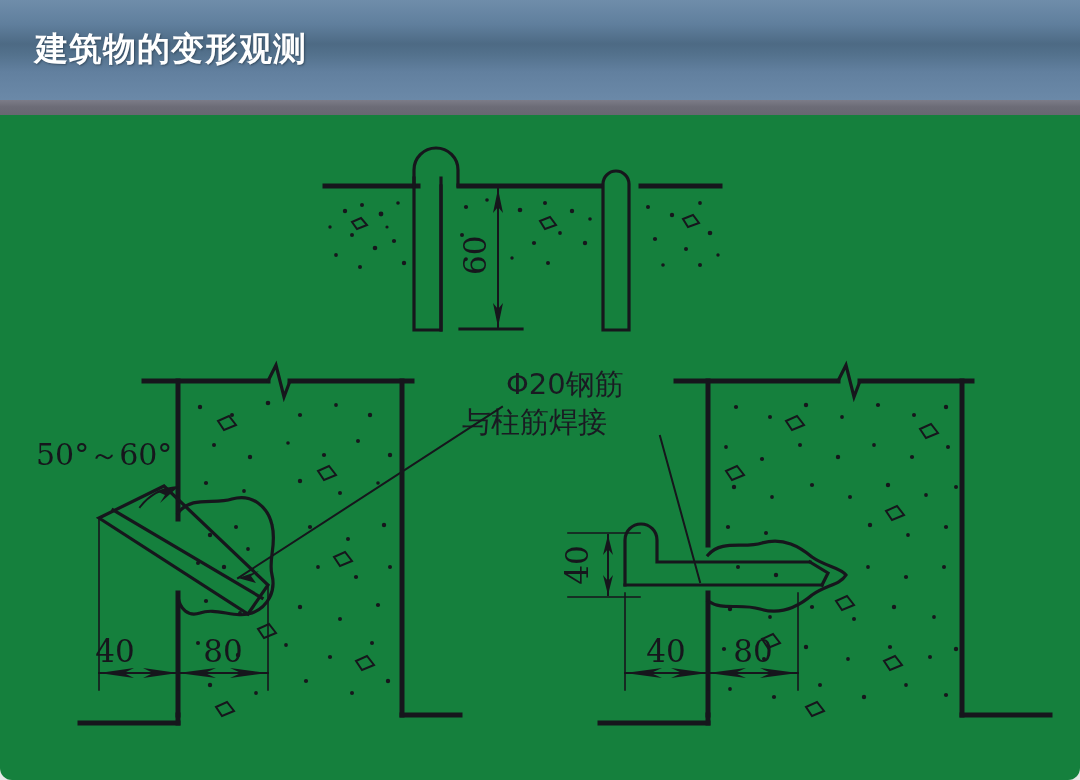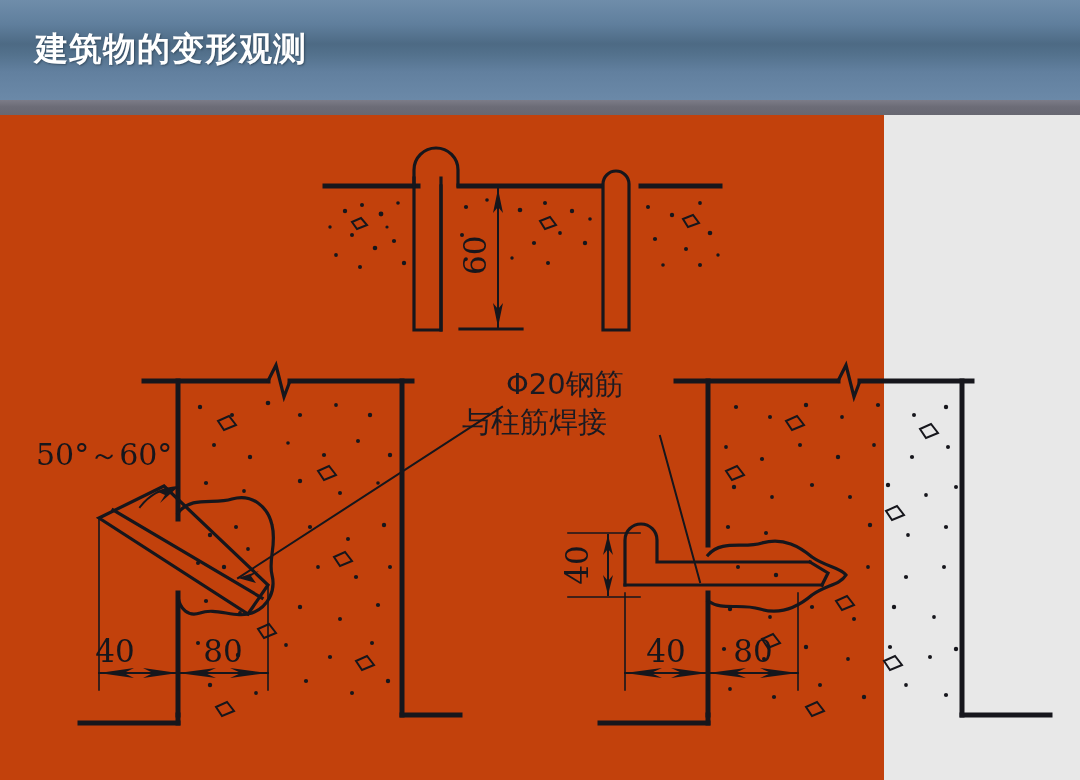--- a/index.html
+++ b/index.html
@@ -3,21 +3,21 @@
 <meta charset="utf-8">
 <style>
   html,body{margin:0;padding:0;}
   body{
     width:1080px;height:780px;
     background:#e8e8e8;
     font-family:"Liberation Sans","DejaVu Sans",sans-serif;
     overflow:hidden;
     position:relative;
   }
-  #slide{position:relative;width:884px;height:780px;background:#c2410c;}
+  #slide{position:relative;width:1080px;height:780px;background:#15803d;border-radius:12px;}
 
   
   .header{
     position:absolute;left:0;top:0;width:1080px;height:100px;
     background:linear-gradient(to bottom,
        #6f8daa 0%,
        #607f9d 24%,
        #4d6a84 44%,
        #53718c 54%,
        #62809f 72%,

